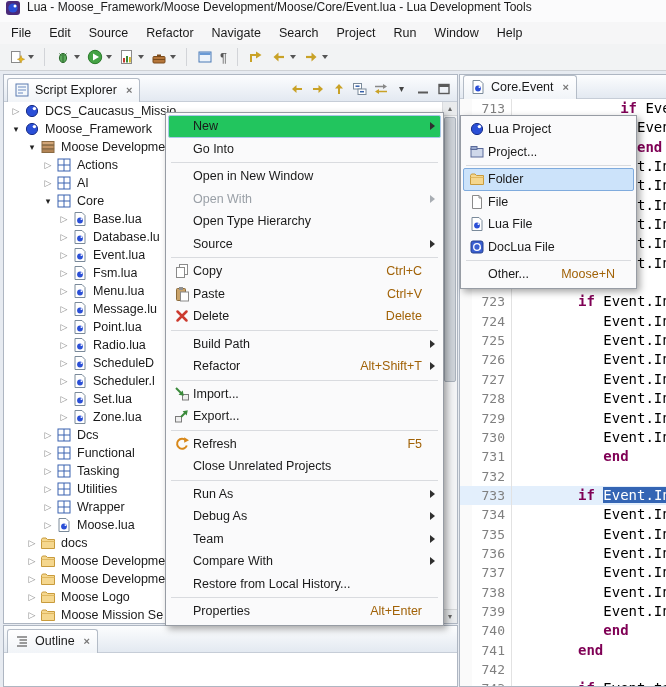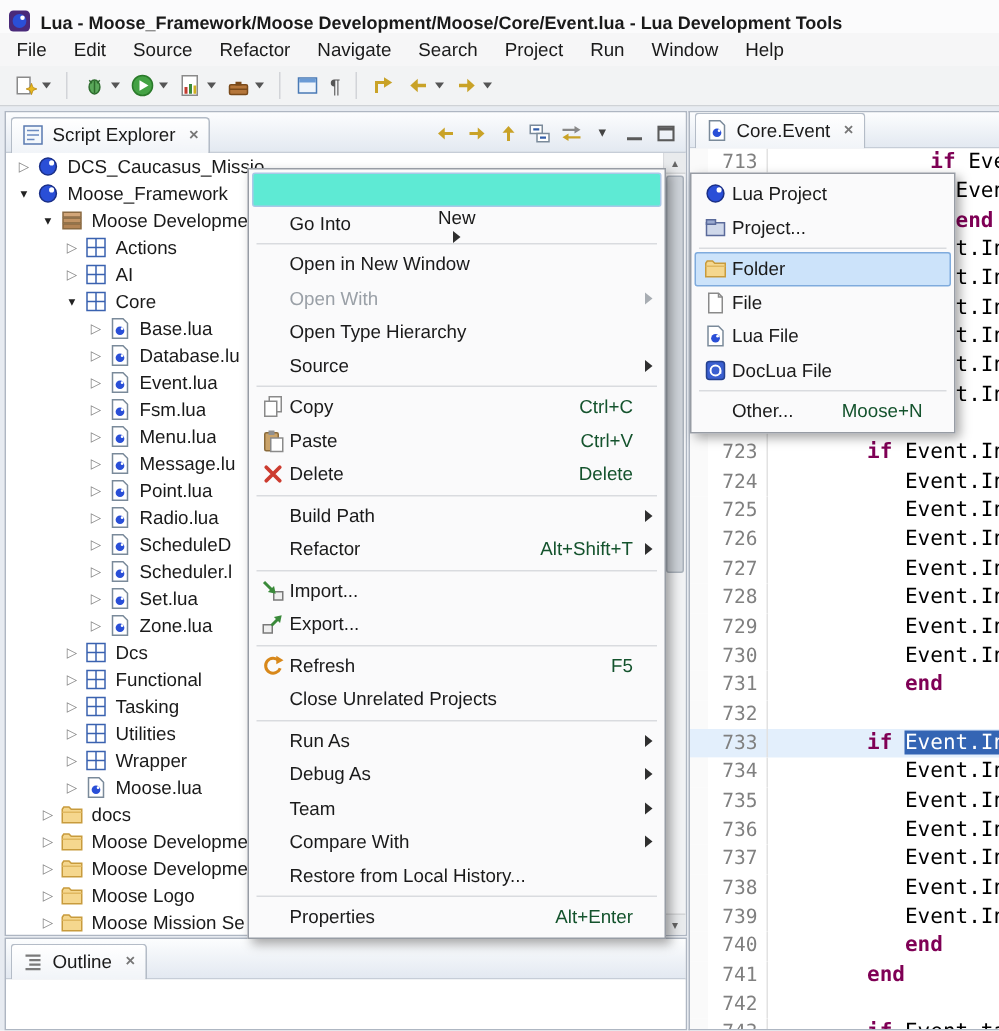--- a/index.html
+++ b/index.html
@@ -1,20 +1,20 @@
 <!DOCTYPE html>
 <html><head>
 <meta charset="utf-8">
 <style>
   *{margin:0;padding:0;box-sizing:border-box;}
   html,body{width:666px;height:687px;overflow:hidden;}
   body{font-family:"Liberation Sans",sans-serif;background:#ececee;position:relative;font-size:13px;color:#1a1a1a;}
 
   
-  .titlebar{position:absolute;left:0;top:0;width:666px;height:22px;background:#fbfbfc;display:flex;align-items:flex-end;padding-left:5px;gap:6px;font-size:12px;white-space:nowrap;font-weight:bold;}
+  .titlebar{position:absolute;left:0;top:0;width:666px;height:22px;background:#fbfbfc;display:flex;align-items:flex-start;padding-left:5px;gap:6px;font-size:12px;white-space:nowrap;}
   .appicon svg{display:block;}
   .menubar{position:absolute;left:0;top:22px;width:666px;height:22px;background:#f6f6f7;display:flex;align-items:center;padding-left:2px;}
   .mi{padding:3px 9px;font-size:12.5px;cursor:default;}
   .toolbar{position:absolute;left:0;top:44px;width:666px;height:27px;background:#f2f3f4;border-bottom:1px solid #cfd2d6;display:flex;align-items:center;padding-left:6px;gap:1px;}
   .tbtn{display:flex;align-items:center;height:22px;padding:0 3px;border-radius:2px;}
   .tsep{width:1px;height:18px;background:#d2d4d8;margin:0 6px;}
   .caret{width:0;height:0;border-left:3px solid transparent;border-right:3px solid transparent;border-top:4px solid #555;margin-left:3px;}
 
   
   .workbench{position:absolute;left:0;top:71px;width:666px;height:616px;background:#e7ebf1;}
@@ -60,24 +60,24 @@
   .cline.cur{background:#e3effc;}
   .cline.cur .gut,.cline.cur .ann{background:#e3effc;}
 
   
   .cmenu{position:absolute;background:#fafafb;border:1px solid #979ca4;box-shadow:3px 3px 7px rgba(0,0,0,0.35);padding:2px;z-index:30;}
   .ctx{left:165px;top:112px;width:279px;}
   .sub2{left:460px;top:115px;width:177px;z-index:31;}
   .cmi{display:flex;align-items:center;height:22.5px;padding:0 2px 0 2px;font-size:12.5px;border:1px solid transparent;border-radius:2px;}
   .cmi .ic{flex:0 0 22px;display:flex;align-items:center;justify-content:center;}
   .cmi .lbl{flex:0 0 auto;}
-  .cmi .sc{margin-left:auto;color:#14532d;padding-right:4px;}
+  .cmi .sc{margin-left:auto;color:#a16207;padding-right:4px;}
   .subcell{flex:0 0 12px;display:flex;align-items:center;justify-content:center;}
   .sub{width:0;height:0;border-top:4px solid transparent;border-bottom:4px solid transparent;border-left:5px solid #2f2f2f;}
-  .cmi.hl{background:#5eead4;border-color:#a9c8e8;flex-direction:column;}
+  .cmi.hl{background:#22c55e;border-color:#a9c8e8;}
   .cmi.hl2{background:#cce3fa;border-color:#7fabdd;text-align:center;}
   .cmi.dis{color:#9aa0a7;}
   .cmi.dis .sub{border-left-color:#a8adb3;}
   .cmsep{height:1px;background:#d9dbdf;margin:2px 3px;}
 </style>
 </head>
 <body>
 
 <div class="titlebar">
   <span class="appicon ic-wrap">

